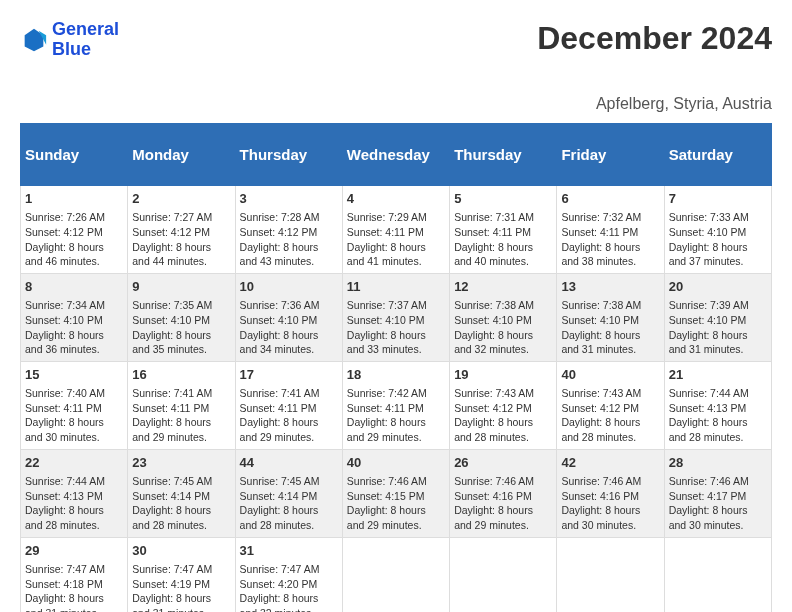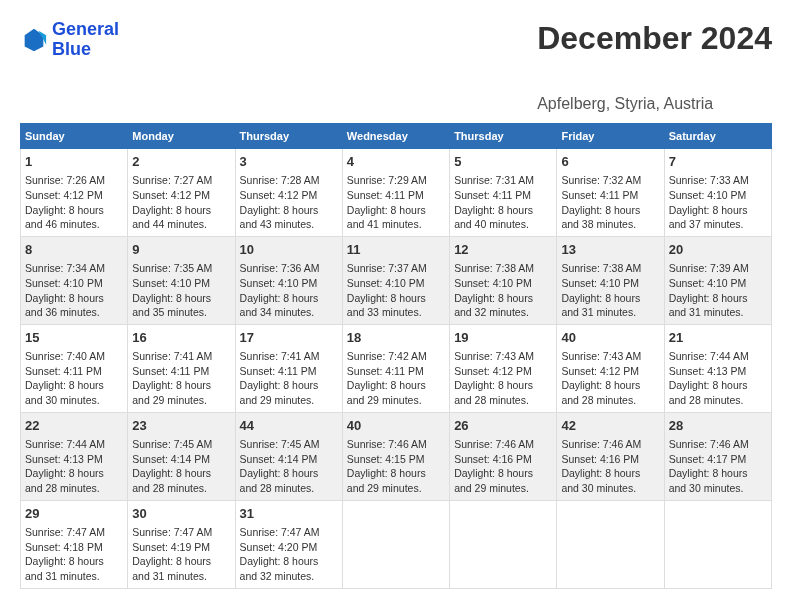--- a/index.html
+++ b/index.html
@@ -25,36 +25,36 @@
       font-size: 18px;
       font-weight: bold;
       color: #333;
       line-height: 1.1;
     }
     .logo-text span { color: #1d4ed8; }
     .logo-icon {
       width: 28px;
       height: 28px;
     }
-    .title-block { }
+    .title-block { text-align: right; }
     .title-block h1 { font-size: 32px; color: #333; font-weight: bold; }
     .title-block h2 { font-size: 16px; color: #555; font-weight: normal; margin-top: 38px; }
     table {
       width: 100%;
       border-collapse: collapse;
       font-size: 11px;
     }
     thead tr {
       background-color: #2e6eb5;
       color: #fff;
     }
     thead th {
-      padding: 6px 4px;
+      padding: 22px 4px;
       text-align: left;
-      font-size: 11px;
+      font-size: 15px;
       font-weight: bold;
       border: 1px solid #2e6eb5;
     }
     tbody tr {
       border-bottom: 1px solid #ccc;
     }
     tbody tr:nth-child(odd) { background: #fff; }
     tbody tr:nth-child(even) { background: #f0f0f0; }
     td {
       padding: 4px 4px;

